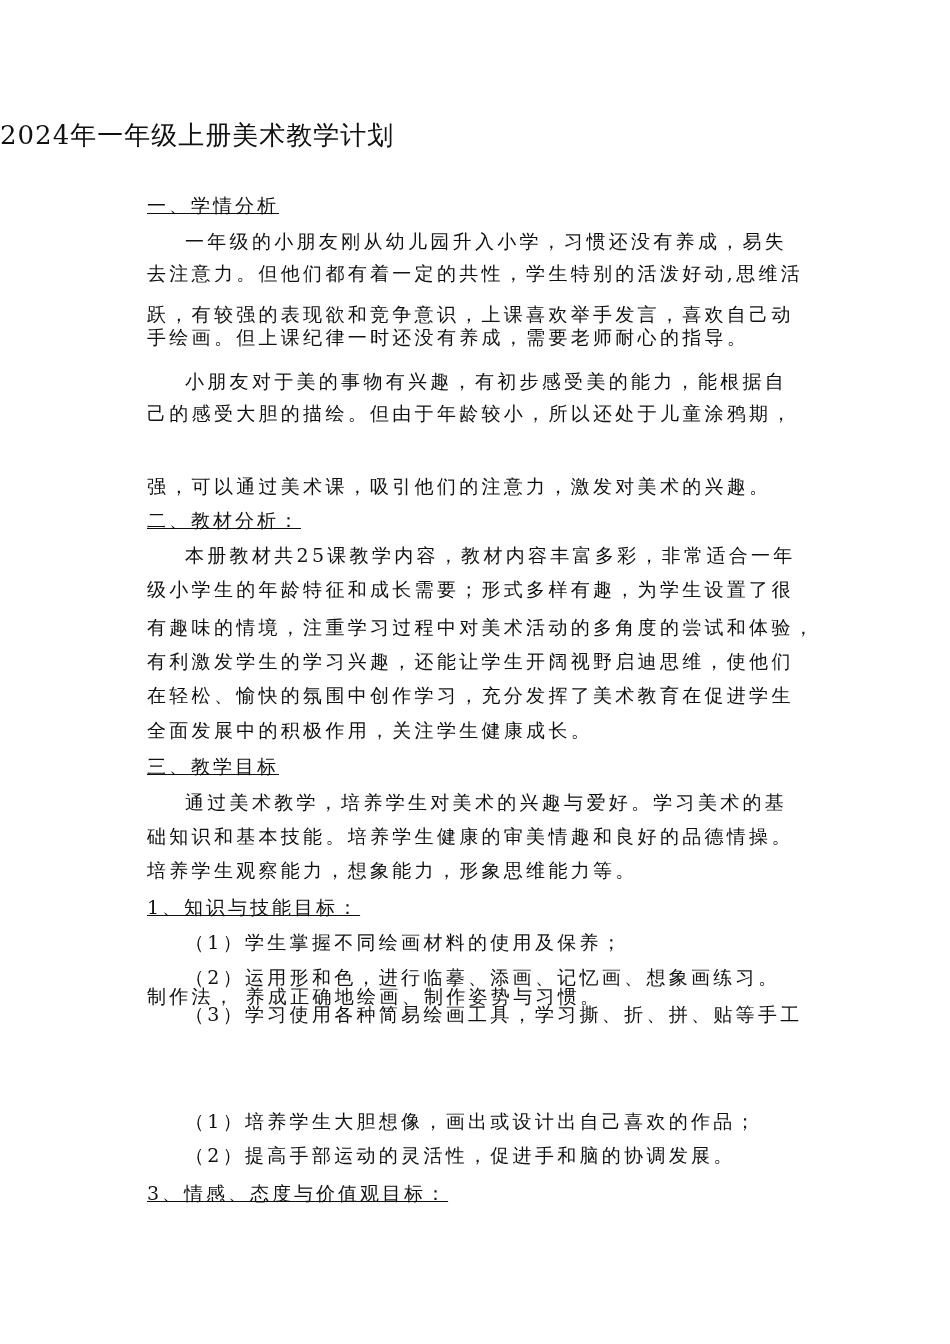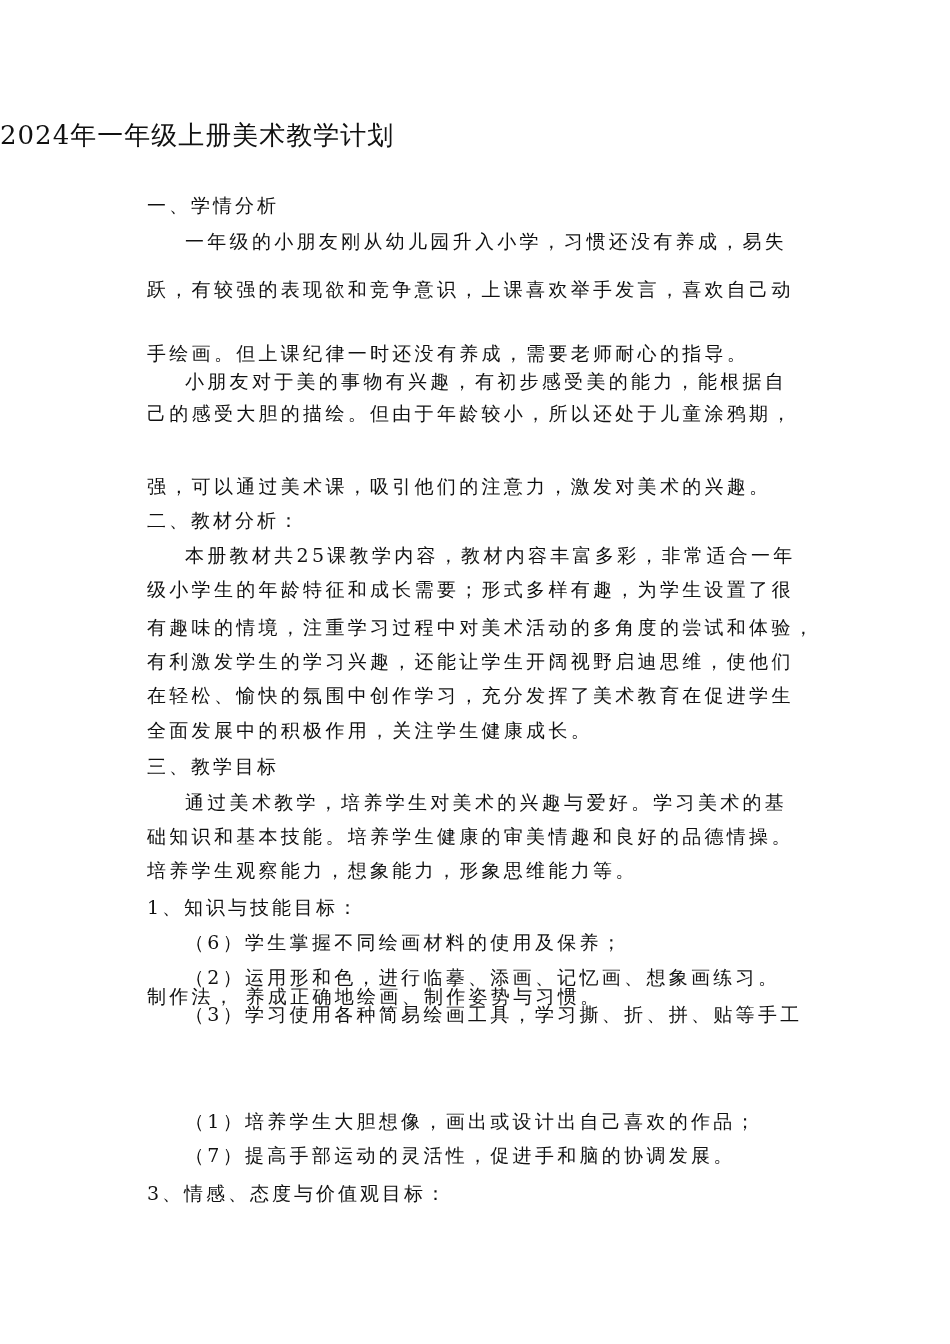--- a/index.html
+++ b/index.html
@@ -5,53 +5,54 @@
   html, body { margin: 0; padding: 0; background: #ffffff; }
   body { width: 950px; height: 1344px; position: relative; overflow: hidden;
          font-family: "DejaVu Serif", "Liberation Serif", serif; color: #111; }
   .page { position: absolute; left: 0; top: 0; width: 950px; height: 1344px; background: #fff; }
   .title { position: absolute; left: 0; width: 950px; top: 118px; 
            font-size: 26px; letter-spacing: 1px; line-height: 34px; }
   .line { position: absolute; left: 147px; width: 665px; font-size: 19px; line-height: 26px;
           white-space: nowrap; letter-spacing: 3.3px; }
   .indent1 { left: 185px; }
   .indent2 { left: 185px; }
-  .heading { letter-spacing: 3px; }
+  .heading { letter-spacing: 3px; text-decoration: underline; }
 </style>
 </head>
 <body>
 
 <div class="page">
   <div class="title">2024年一年级上册美术教学计划</div>
 
   <div class="line heading" style="top:192px">一、学情分析</div>
   <div class="line indent1" style="top:228px; width:630px">一年级的小朋友刚从幼儿园升入小学，习惯还没有养成，易失</div>
-  <div class="line" style="top:276px">跃，有较强的表现欲和竞争意识，上课喜欢举手发言，喜欢自己动</div>
-  <div class="line" style="top:340px">手绘画。但上课纪律一时还没有养成，需要老师耐心的指导。</div>
+  <div class="line" style="top:260px">去注意力。但他们都有着一定的共性，学生特别的活泼好动,思维活</div>
+  <div class="line" style="top:301px">跃，有较强的表现欲和竞争意识，上课喜欢举手发言，喜欢自己动</div>
+  <div class="line" style="top:324px">手绘画。但上课纪律一时还没有养成，需要老师耐心的指导。</div>
 
   <div class="line indent1" style="top:368px">小朋友对于美的事物有兴趣，有初步感受美的能力，能根据自</div>
   <div class="line" style="top:400px">己的感受大胆的描绘。但由于年龄较小，所以还处于儿童涂鸦期，</div>
   <div class="line" style="top:473px">强，可以通过美术课，吸引他们的注意力，激发对美术的兴趣。</div>
 
   <div class="line heading" style="top:507px">二、教材分析：</div>
   <div class="line indent1" style="top:542px">本册教材共25课教学内容，教材内容丰富多彩，非常适合一年</div>
   <div class="line" style="top:576px">级小学生的年龄特征和成长需要；形式多样有趣，为学生设置了很</div>
   <div class="line" style="top:614px">有趣味的情境，注重学习过程中对美术活动的多角度的尝试和体验，</div>
   <div class="line" style="top:648px">有利激发学生的学习兴趣，还能让学生开阔视野启迪思维，使他们</div>
   <div class="line" style="top:682px">在轻松、愉快的氛围中创作学习，充分发挥了美术教育在促进学生</div>
   <div class="line" style="top:717px">全面发展中的积极作用，关注学生健康成长。</div>
 
   <div class="line heading" style="top:753px">三、教学目标</div>
   <div class="line indent1" style="top:789px">通过美术教学，培养学生对美术的兴趣与爱好。学习美术的基</div>
   <div class="line" style="top:823px">础知识和基本技能。培养学生健康的审美情趣和良好的品德情操。</div>
   <div class="line" style="top:857px">培养学生观察能力，想象能力，形象思维能力等。</div>
 
   <div class="line heading" style="top:894px">1、知识与技能目标：</div>
-  <div class="line indent2" style="top:929px">（6）学生掌握不同绘画材料的使用及保养；</div>
+  <div class="line indent2" style="top:929px">（1）学生掌握不同绘画材料的使用及保养；</div>
   <div class="line indent2" style="top:964px">（2）运用形和色，进行临摹、添画、记忆画、想象画练习。</div>
   <div class="line indent2" style="top:1001px">（3）学习使用各种简易绘画工具，学习撕、折、拼、贴等手工</div>
   <div class="line" style="top:983px">制作法， 养成正确地绘画、制作姿势与习惯。</div>
 
   <div class="line indent2" style="top:1108px">（1）培养学生大胆想像，画出或设计出自己喜欢的作品；</div>
-  <div class="line indent2" style="top:1142px">（7）提高手部运动的灵活性，促进手和脑的协调发展。</div>
+  <div class="line indent2" style="top:1142px">（2）提高手部运动的灵活性，促进手和脑的协调发展。</div>
 
   <div class="line heading" style="top:1180px">3、情感、态度与价值观目标：</div>
 </div>
 
 </body></html>

